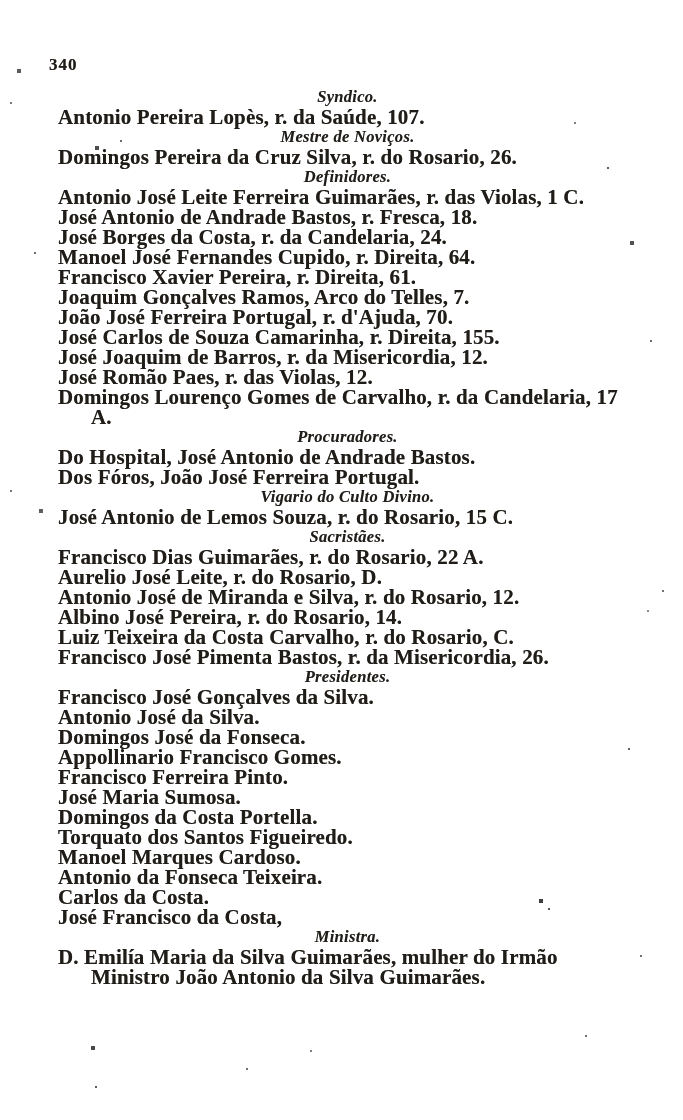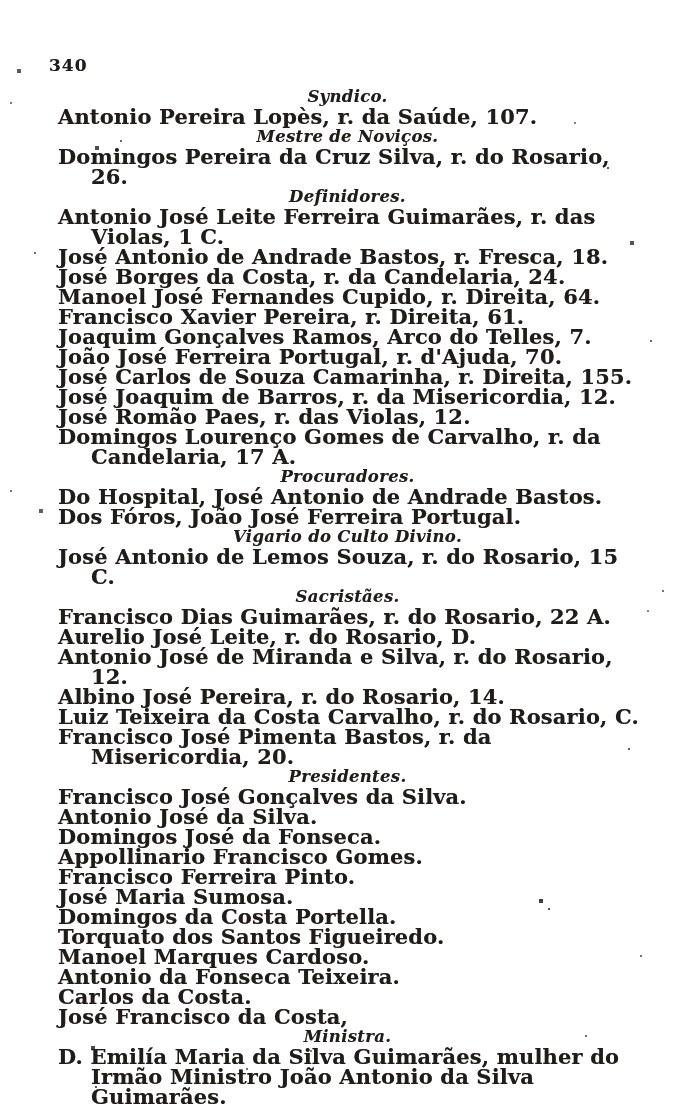--- a/index.html
+++ b/index.html
@@ -8,20 +8,21 @@
     background: #ffffff;
     overflow: hidden;
     position: relative;
     font-family: "DejaVu Serif", serif;
   }
   .page {
     position: absolute;
     left: 55px; top: 54px;
     width: 585px;
     color: #201d19;
+    font-family: Liberation Serif, serif;
   }
   .masthead {
     position: relative;
     height: 24px;
     margin-bottom: 9px;
   }
   .page-number {
     position: absolute;
     left: -6px; top: 1px;
     font-weight: bold;
@@ -149,21 +150,21 @@
   </div>
 
   <div class="section">
     <div class="section-heading">Sacristães.</div>
     <div class="section-entries">
           <div class="entry">Francisco Dias Guimarães, r. do Rosario, 22 A.</div>
           <div class="entry">Aurelio José Leite, r. do Rosario, D.</div>
           <div class="entry">Antonio José de Miranda e Silva, r. do Rosario, 12.</div>
           <div class="entry">Albino José Pereira, r. do Rosario, 14.</div>
           <div class="entry">Luiz Teixeira da Costa Carvalho, r. do Rosario, C.</div>
-          <div class="entry">Francisco José Pimenta Bastos, r. da Misericordia, 20.</div>
+          <div class="entry">Francisco José Pimenta Bastos, r. da Misericordia, 26.</div>
         </div>
   </div>
 
   <div class="section">
     <div class="section-heading">Presidentes.</div>
     <div class="section-entries">
           <div class="entry">Francisco José Gonçalves da Silva.</div>
           <div class="entry">Antonio José da Silva.</div>
           <div class="entry">Domingos José da Fonseca.</div>
           <div class="entry">Appollinario Francisco Gomes.</div>

